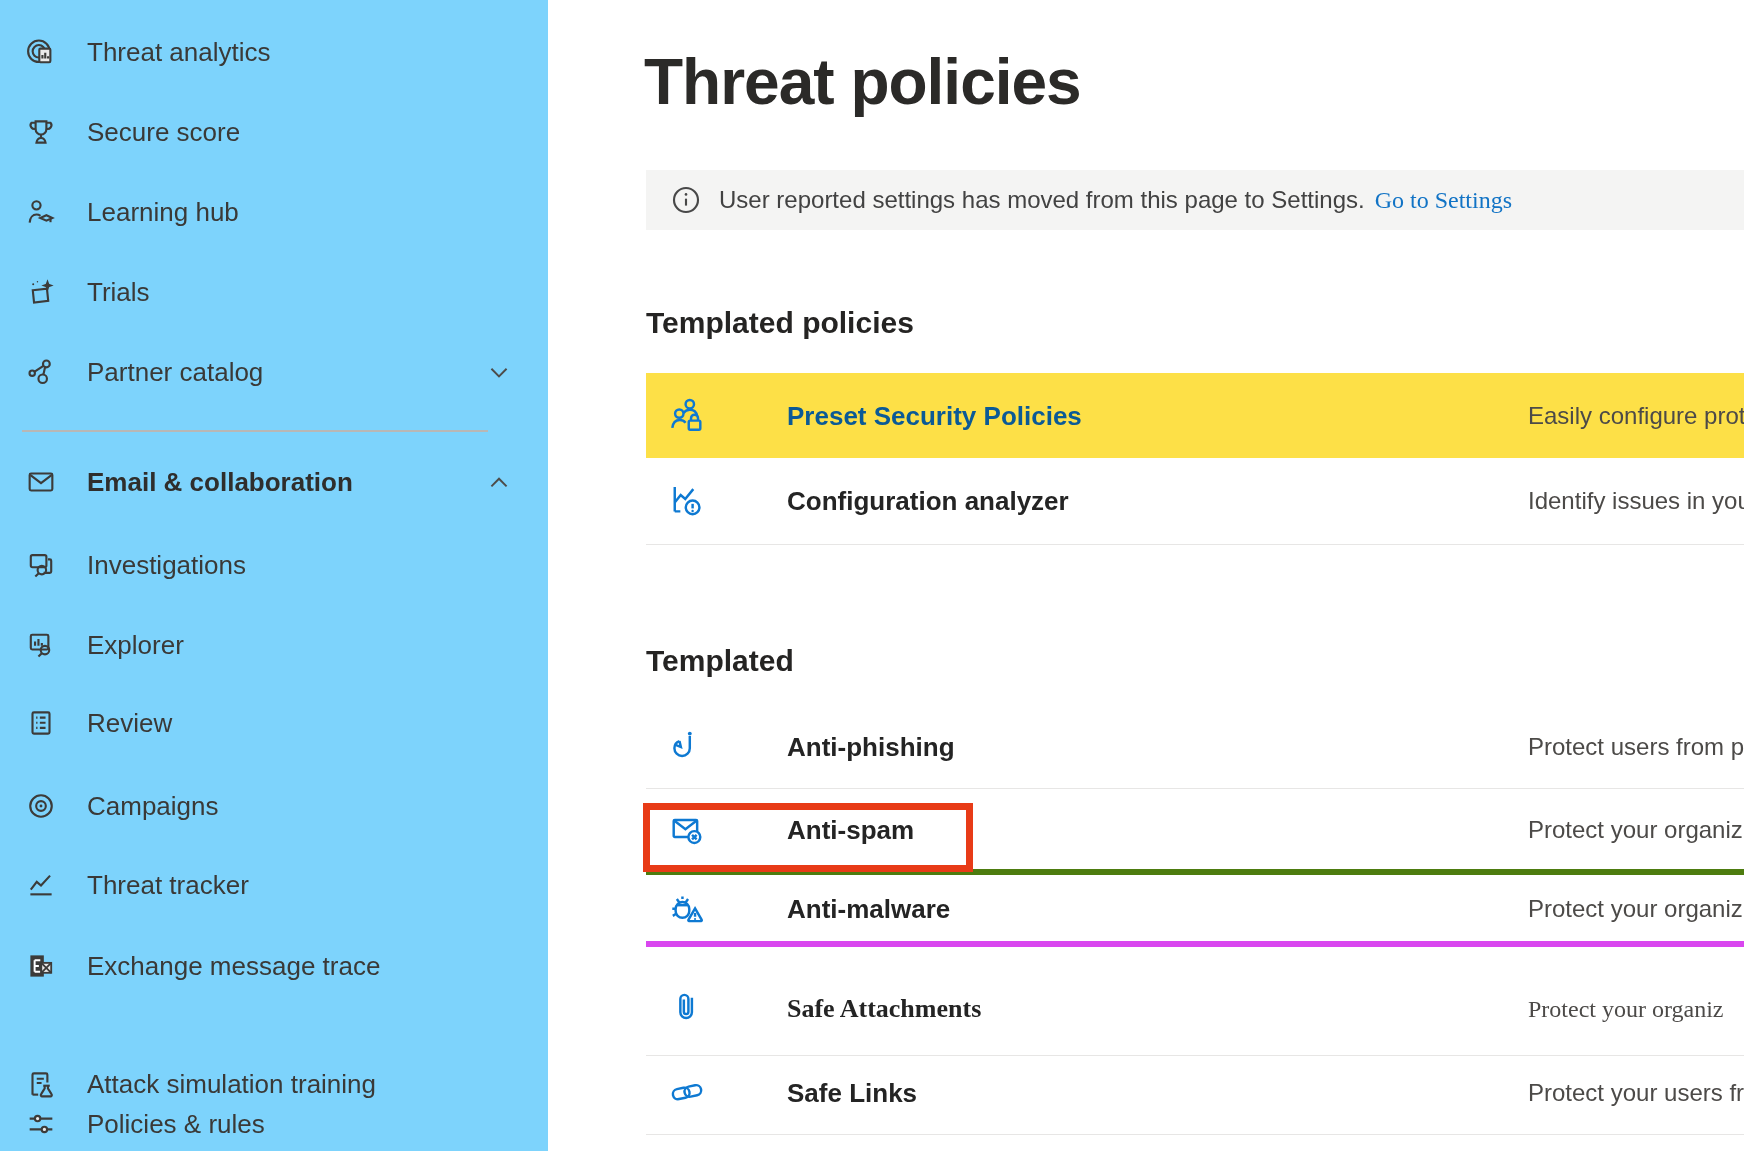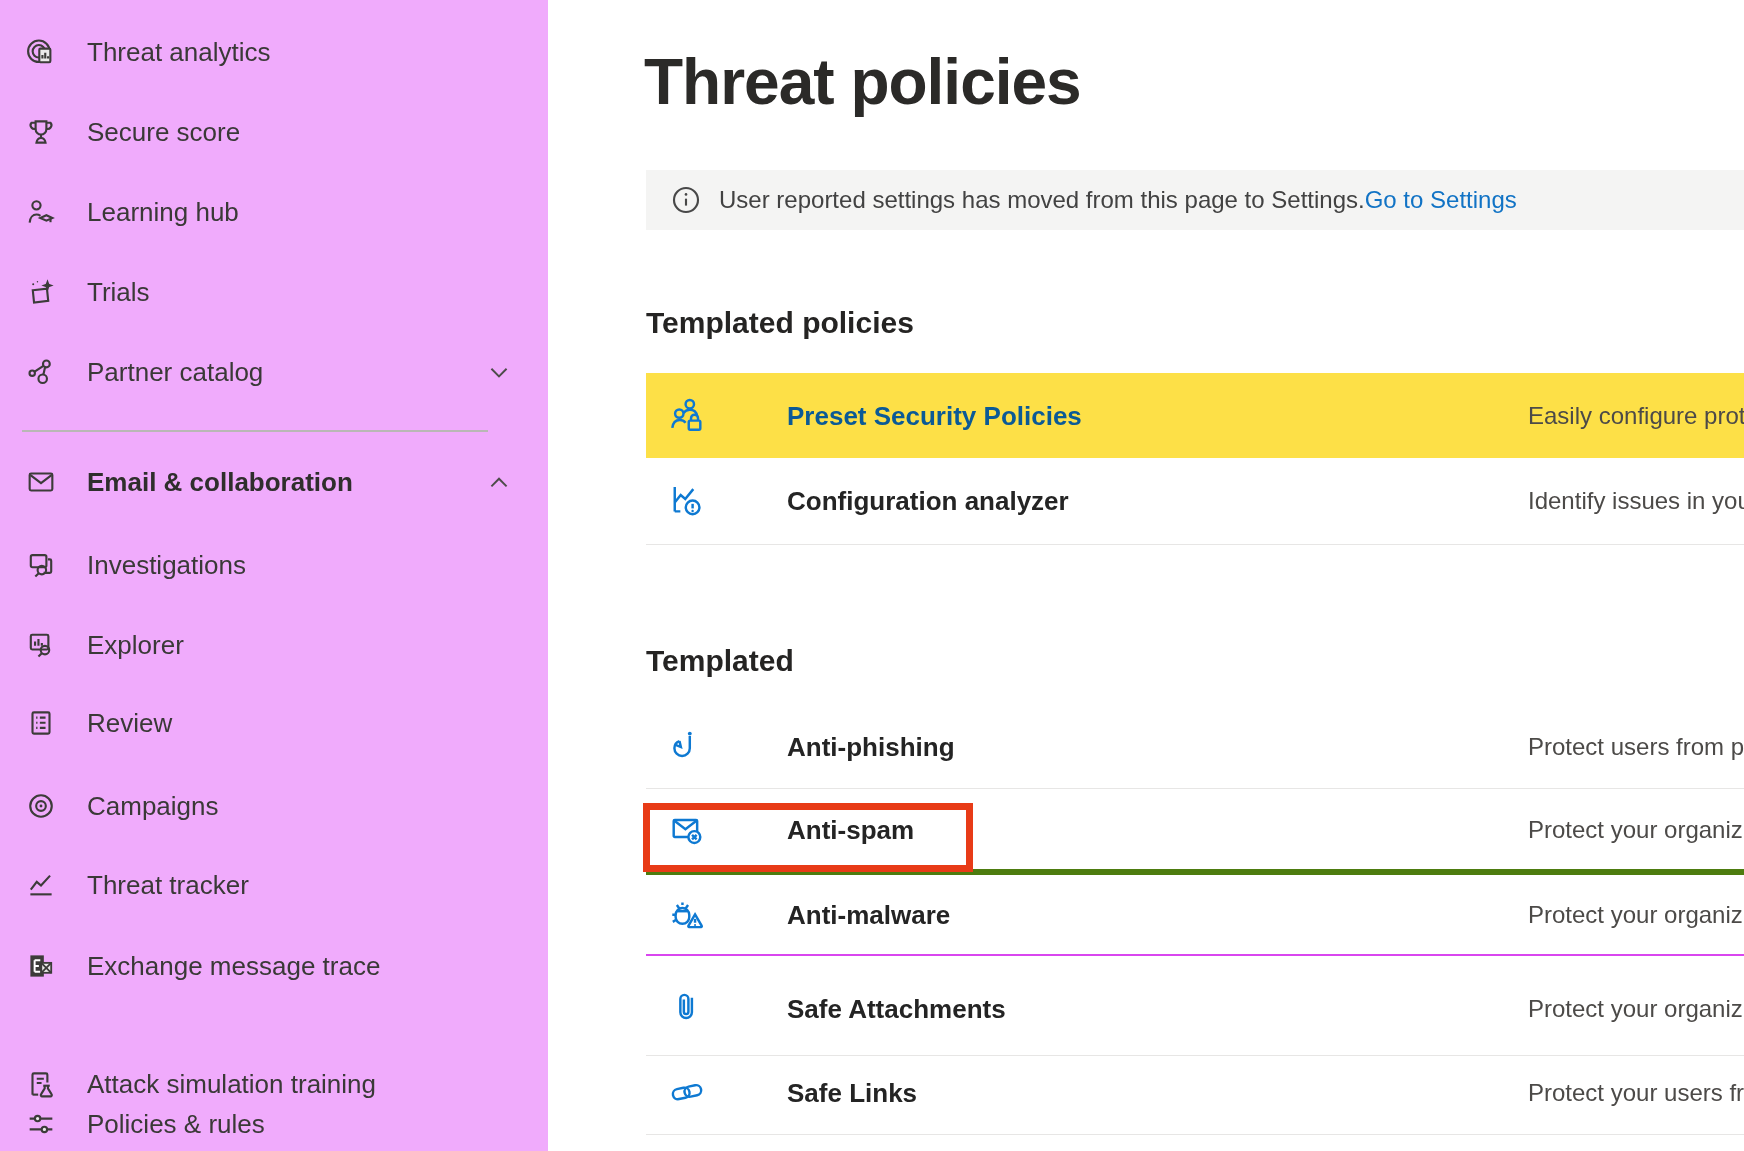--- a/index.html
+++ b/index.html
@@ -2,21 +2,21 @@
 <html><head>
 <meta charset="utf-8">
 <style>
   html,body{margin:0;padding:0;background:#fff;}
   .screen{
     position:relative;width:1744px;height:1151px;overflow:hidden;
     font-family:"Liberation Sans",sans-serif;background:#fff;
     -webkit-font-smoothing:antialiased;
   }
   
-  .sidebar{position:absolute;left:0;top:0;width:548px;height:1151px;background:#f0abfc;}
+  .sidebar{position:absolute;left:0;top:0;width:548px;height:1151px;background:#7dd3fc;}
   .nav-item{
     position:absolute;left:0;width:548px;height:80px;
     display:flex;align-items:center;box-sizing:border-box;
     padding-left:24px;font-size:26px;color:#39383б;color:#3a3937;cursor:pointer;
   }
   .nav-item .nicon{width:34px;height:34px;flex:0 0 34px;display:flex;align-items:center;justify-content:center;color:#3c3b39;}
   .nav-item .nlabel{margin-left:29px;white-space:nowrap;}
   .nav-item.bold .nlabel{font-weight:700;color:#2f2e2c;}
   .nav-chevron{position:absolute;right:36px;top:50%;transform:translateY(-50%);width:26px;height:26px;color:#4d4c4a;}
   .nav-divider{position:absolute;left:22px;right:60px;top:430px;height:2px;background:#b9b7b5;}
@@ -25,21 +25,21 @@
   .page-title{
     position:absolute;left:96px;top:42px;margin:0;
     font-size:64px;line-height:80px;font-weight:700;color:#2b2a28;letter-spacing:-1px;white-space:nowrap;
   }
   .banner{
     position:absolute;left:98px;right:0;top:170px;height:60px;background:#f4f4f3;
     display:flex;align-items:center;box-sizing:border-box;padding-left:24px;white-space:nowrap;overflow:hidden;
   }
   .banner .bicon{width:32px;height:32px;color:#484848;flex:0 0 32px;}
   .banner .btext{margin-left:17px;font-size:24px;color:#424242;}
-  .banner .blink{font-size:24px;color:#1173c5;text-decoration:none;cursor:pointer;}
+  .banner .blink{margin-left:10px;font-size:24px;color:#1173c5;text-decoration:none;cursor:pointer;font-family:Liberation Serif, serif;}
   .section-heading{
     position:absolute;left:98px;margin:0;font-size:30px;line-height:40px;font-weight:700;color:#252423;white-space:nowrap;
   }
   .sh-templated{top:303px;}
   .sh-policies{top:641px;}
   .rowline{
     position:absolute;left:98px;right:0;box-sizing:border-box;cursor:pointer;
   }
   .rowline .row-icon{position:absolute;left:20px;top:50%;transform:translateY(-50%);width:44px;height:44px;color:#0e79d2;}
   .rowline .row-label{
@@ -48,22 +48,22 @@
   }
   .rowline .row-label.linkblue{color:#0b5a96;}
   .rowline .row-desc{
     position:absolute;left:882px;right:0;top:50%;transform:translateY(-50%);
     font-size:24px;color:#4c4a48;white-space:nowrap;overflow:hidden;
   }
   .r-preset{top:373px;height:85px;background:#fde047;}
   .r-config{top:458px;height:87px;border-bottom:1px solid #e7e6e5;}
   .r-p1{top:705px;height:84px;border-bottom:1px solid #e7e6e5;}
   .r-p2{top:790px;height:85px;border-bottom:6px solid #4d7c0f;}
-  .r-p3{top:876px;height:80px;border-bottom:2px solid #d946ef;}
-  .r-p4{top:963px;height:93px;border-bottom:1px solid #e7e6e5;}
+  .r-p3{top:876px;height:71px;border-bottom:6px solid #d946ef;}
+  .r-p4{top:963px;height:93px;border-bottom:1px solid #e7e6e5;font-family:Liberation Serif, serif;}
   .r-p5{top:1051px;height:84px;border-bottom:1px solid #e7e6e5;}
   .highlight-box{
     position:absolute;left:95px;top:803px;width:330px;height:69px;
     border:7px solid #e83b17;box-sizing:border-box;pointer-events:none;
   }
   svg{display:block;}
 </style>
 </head>
 <body>
 

